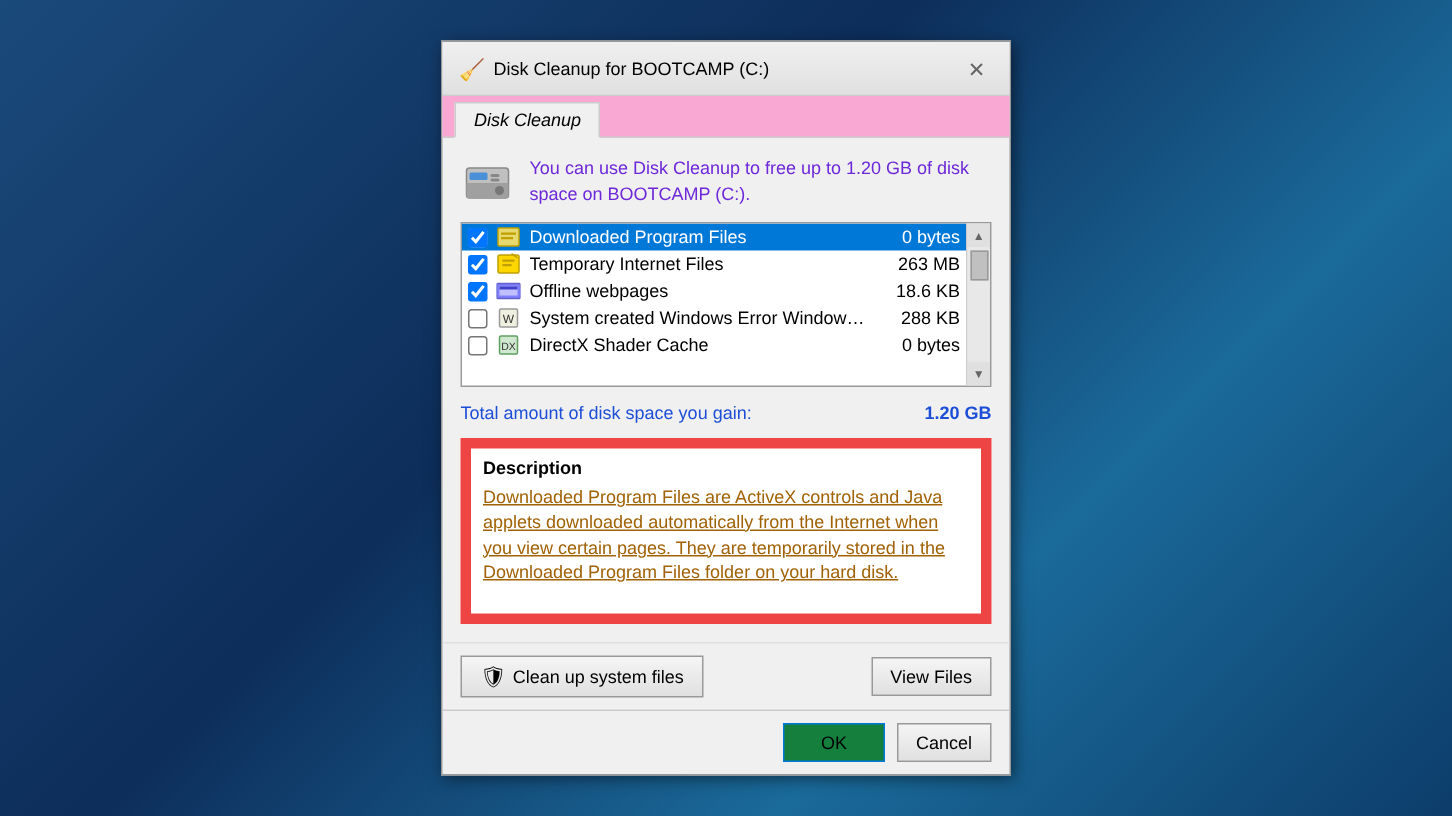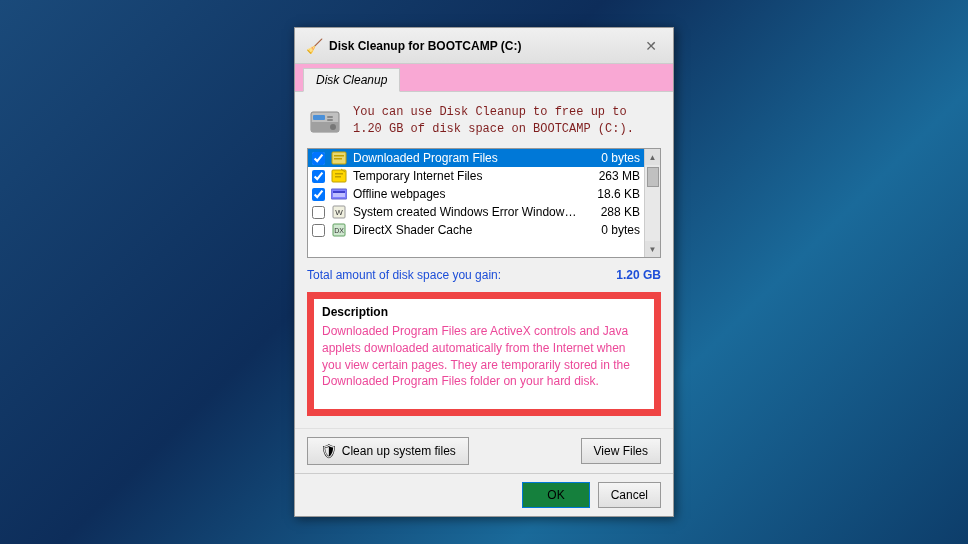--- a/index.html
+++ b/index.html
@@ -45,21 +45,21 @@
       width: 16px;
       height: 16px;
       display: flex;
       align-items: center;
       justify-content: center;
       font-size: 14px;
     }
 
     .title-text {
       font-size: 12px;
-      font-weight: bold;
+      font-weight: normal;
       color: #000;
     }
 
     .close-button {
       width: 20px;
       height: 20px;
       background: none;
       border: none;
       cursor: pointer;
       display: flex;
@@ -110,22 +110,21 @@
       flex-shrink: 0;
       display: flex;
       align-items: center;
       justify-content: center;
       font-size: 28px;
     }
 
     .info-text {
       font-size: 12px;
       line-height: 1.4;
-      color: #7f1d1d;
-      font-family: Liberation Mono, monospace;
+      color: #6d28d9;
     }
 
     .files-label {
       font-size: 12px;
       color: #000;
       margin-top: 4px;
     }
 
     .files-list-container {
       border: 1px solid #999;
@@ -241,22 +240,23 @@
     }
 
     .description-title {
       font-weight: bold;
       font-size: 12px;
       margin-bottom: 4px;
     }
 
     .description-text {
       font-size: 12px;
-      color: #ec4899;
+      color: #a16207;
       line-height: 1.4;
+      text-decoration: underline;
     }
 
     .bottom-buttons-outer {
       padding: 8px 12px;
       display: flex;
       justify-content: space-between;
       align-items: center;
       border-top: 1px solid #e0e0e0;
     }
 

